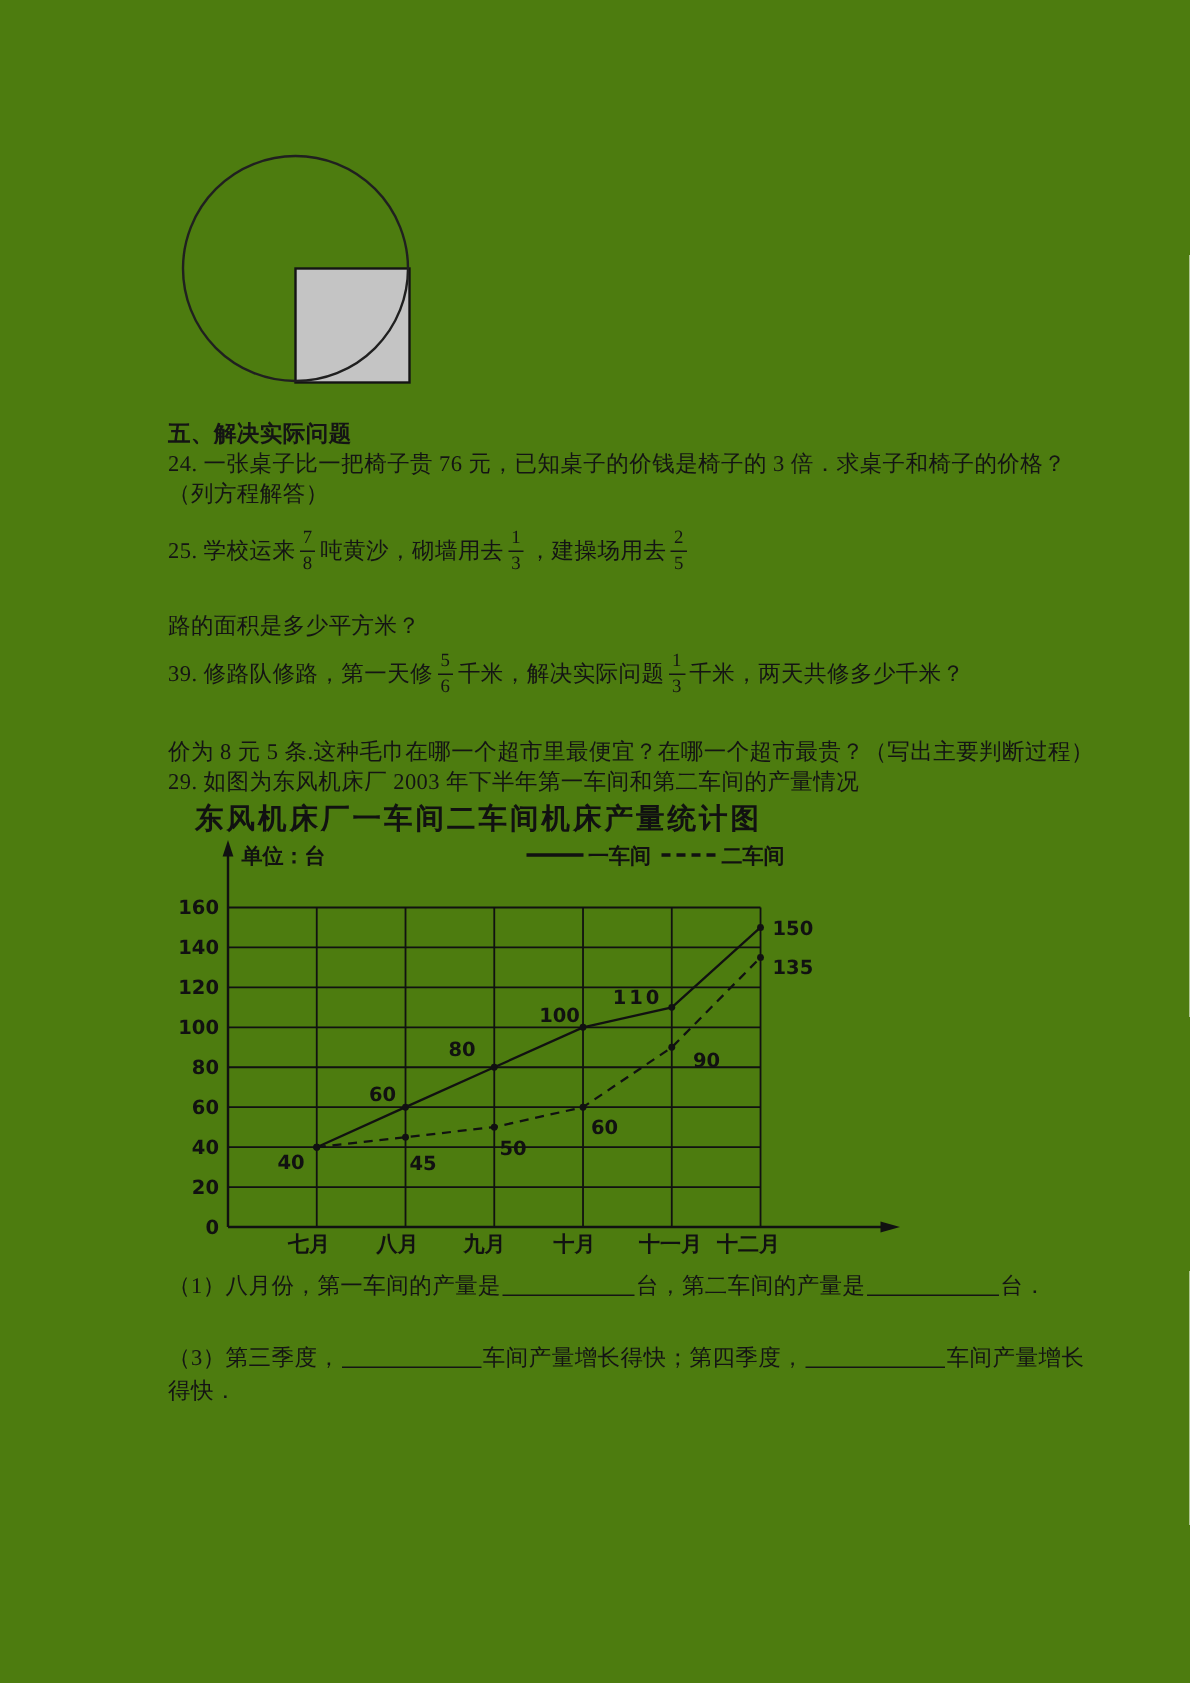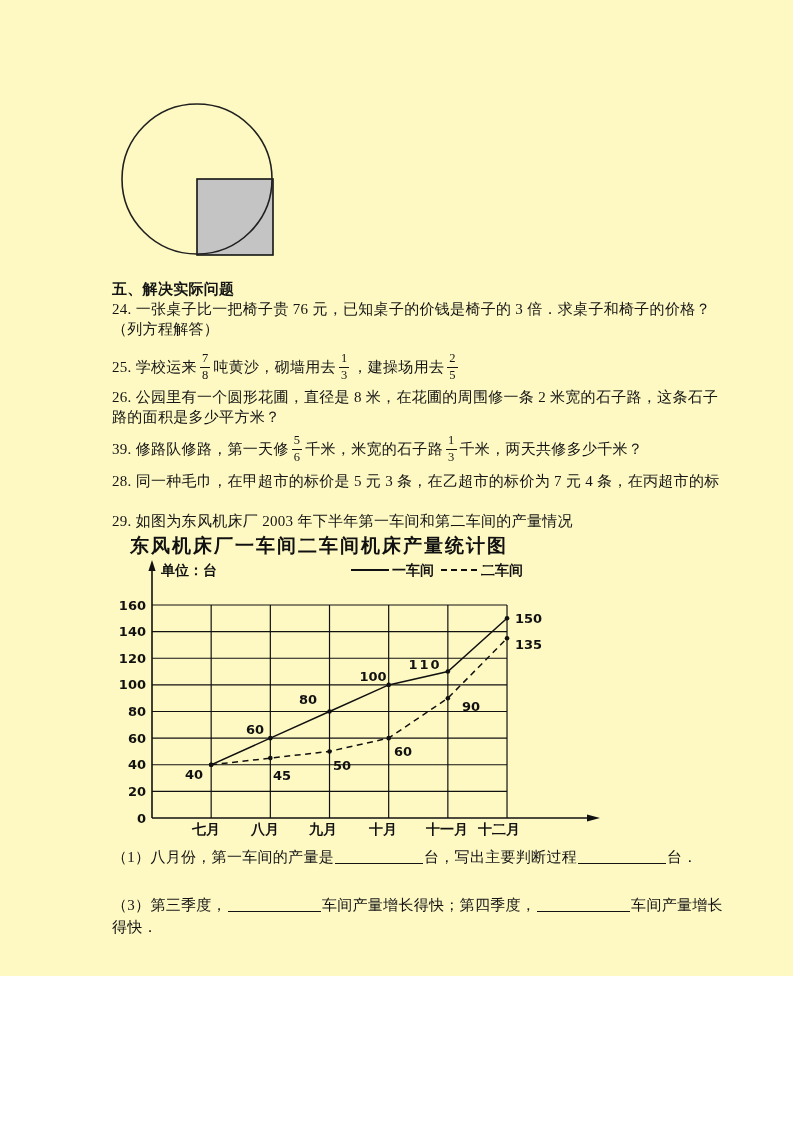--- a/index.html
+++ b/index.html
@@ -1,16 +1,16 @@
 <!DOCTYPE html>
 <html><head>
 <meta charset="utf-8">
 <style>
   html,body{margin:0;padding:0;background:#ffffff;}
-  .page{position:relative;width:793px;height:976px;background:#fef9c3;overflow:hidden;
+  .page{position:relative;width:793px;height:1122px;background:#4d7c0f;overflow:hidden;
         font-family:"Liberation Serif","DejaVu Serif",serif;color:#141414;font-size:15px;}
   .tline{position:absolute;left:112px;white-space:nowrap;letter-spacing:0.3px;}
   .bold{font-weight:bold;}
   .fracline{display:flex;align-items:center;height:42px;}
   .frac{display:inline-flex;flex-direction:column;align-items:center;line-height:1.05;
         font-size:12.5px;margin:0 3px;}
   .frac .num{border-bottom:1px solid #141414;padding:0 2px 1px;}
   .frac .den{padding-top:1px;}
   .blank{display:inline-block;width:88px;height:15px;border-bottom:1.2px solid #141414;
          vertical-align:-2px;margin:0 1px;}
@@ -47,38 +47,37 @@
         <span class="num">1</span>
         <span class="den">3</span>
       </span>
     <span>，建操场用去</span>
     <span class="frac">
         <span class="num">2</span>
         <span class="den">5</span>
       </span>
   </div>
 
-  <div class="tline" style="top:388px">26. 公园里有一个圆形花圃，直径是 8 米，在花圃的周围修一条 2 米宽的石子路，这条石子</div>
   <div class="tline" style="top:408px">路的面积是多少平方米？</div>
 
   <div class="tline fracline" style="top:428px">
     <span>39. 修路队修路，第一天修</span>
     <span class="frac">
         <span class="num">5</span>
         <span class="den">6</span>
       </span>
-    <span>千米，米宽的石子路</span>
+    <span>千米，解决实际问题</span>
     <span class="frac">
         <span class="num">1</span>
         <span class="den">3</span>
       </span>
     <span>千米，两天共修多少千米？</span>
   </div>
 
-  <div class="tline" style="top:472px">28. 同一种毛巾，在甲超市的标价是 5 元 3 条，在乙超市的标价为 7 元 4 条，在丙超市的标</div>
+  <div class="tline" style="top:492px">价为 8 元 5 条.这种毛巾在哪一个超市里最便宜？在哪一个超市最贵？（写出主要判断过程）</div>
   <div class="tline" style="top:512px">29. 如图为东风机床厂 2003 年下半年第一车间和第二车间的产量情况</div>
 
   <div class="chart-title">东风机床厂一车间二车间机床产量统计图</div>
 
   <svg id="chart-svg" class="chart-svg" width="520" height="300" viewBox="0 0 520 300">
     <g id="chart-grid">
         <line x1="57" y1="233.375" x2="412" y2="233.375" stroke="#111" stroke-width="1.2"></line>
         <line x1="57" y1="206.75" x2="412" y2="206.75" stroke="#111" stroke-width="1.2"></line>
         <line x1="57" y1="180.125" x2="412" y2="180.125" stroke="#111" stroke-width="1.2"></line>
         <line x1="57" y1="153.5" x2="412" y2="153.5" stroke="#111" stroke-width="1.2"></line>
@@ -150,20 +149,20 @@
       <text x="420" y="65" text-anchor="start">150</text>
       <text x="187" y="222">45</text>
       <text x="247" y="212">50</text>
       <text x="308" y="198">60</text>
       <text x="376" y="153">90</text>
       <text x="420" y="91" text-anchor="start">135</text>
     </g>
   </svg>
 
   <div class="tline" style="top:848px">
-    <span>（1）八月份，第一车间的产量是</span><span class="blank"></span><span>台，写出主要判断过程</span><span class="blank"></span><span>台．</span>
+    <span>（1）八月份，第一车间的产量是</span><span class="blank"></span><span>台，第二车间的产量是</span><span class="blank"></span><span>台．</span>
   </div>
   <div class="tline" style="top:896px">
     <span>（3）第三季度，</span><span class="blank w93"></span><span>车间产量增长得快；第四季度，</span><span class="blank w93"></span><span>车间产量增长</span>
   </div>
   <div class="tline" style="top:918px">得快．</div>
 
 </div>
 
 </body></html>

